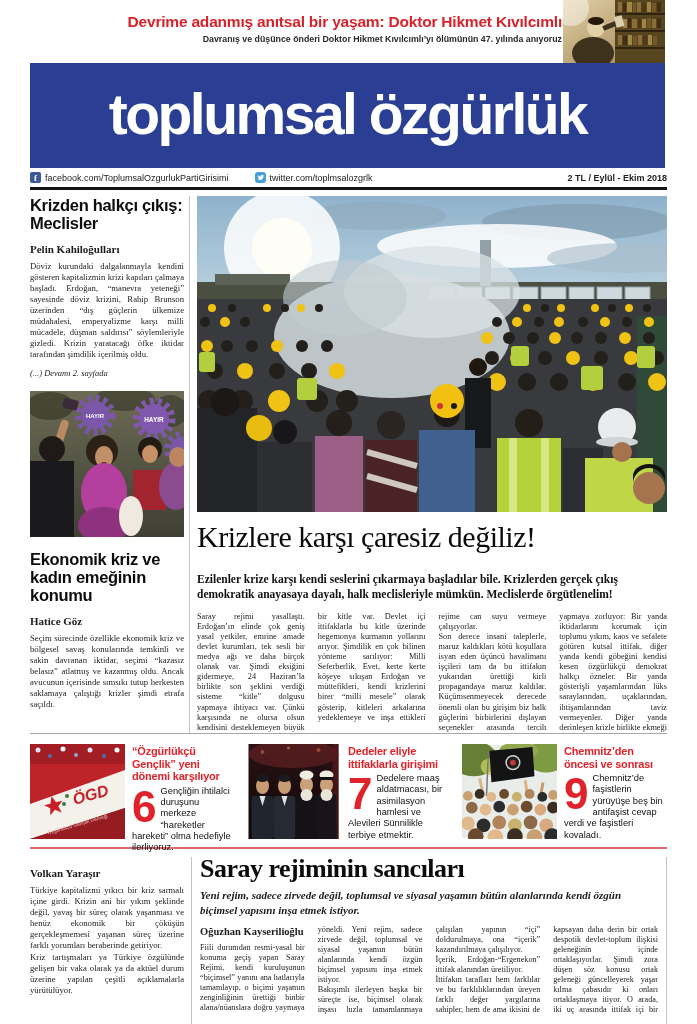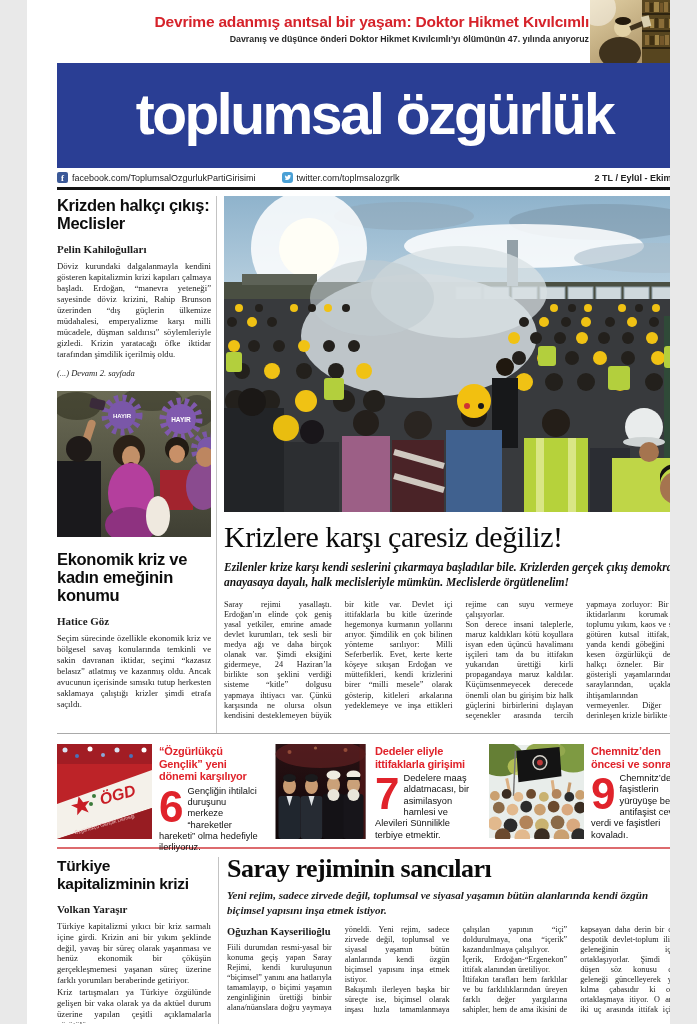--- a/index.html
+++ b/index.html
@@ -1,16 +1,16 @@
 <!DOCTYPE html>
 <html lang="tr"><head>
 <meta charset="utf-8">
 <style>
   html,body{margin:0;padding:0;background:#e9e9e9;}
-  .page{position:relative;width:643px;height:1024px;background:#fff;overflow:hidden;
+  .page{position:relative;width:697px;height:1024px;background:#fff;overflow:hidden;
         font-family:"Liberation Serif",serif;color:#1c1c1c;margin:0 auto;}
 
   
   .top-banner{position:absolute;top:13px;left:30px;width:532px;text-align:right;}
   .kicker{font-family:"Liberation Sans",sans-serif;font-weight:bold;font-size:15.5px;
           line-height:1.1;color:#d6232b;letter-spacing:-0.2px;}
   .subkicker{font-family:"Liberation Sans",sans-serif;font-size:8.8px;font-weight:bold;
              color:#2a2a2a;margin-top:4px;}
   .header-photo{position:absolute;top:0;left:563px;width:102px;height:63px;}
 
@@ -47,21 +47,21 @@
   .body-txt{font-size:8.7px;line-height:1.26;text-align:justify;}
   .body-txt p{margin:0 0 1px 0;}
   .cont{font-style:italic;font-size:8.5px;margin-top:8px;}
   .photo1{width:154px;height:146px;margin:13px 0 13px;}
 
   
   .main-area{position:absolute;top:196px;left:197px;width:470px;height:537px;overflow:hidden;}
   .main-photo{width:470px;height:316px;display:block;}
   .main-headline{font-weight:normal;font-size:30px;line-height:1.05;letter-spacing:-0.5px;
                  margin-top:9px;color:#0b0b0b;}
-  .deck{font-weight:bold;font-style:italic;font-size:11.5px;line-height:1.35;margin-top:7px;color:#111;}
+  .deck{font-weight:bold;font-size:11.5px;line-height:1.35;margin-top:19px;color:#111;}
   .main-body{margin-top:9px;height:128px;overflow:hidden;column-count:4;column-gap:13px;
              font-size:8.3px;line-height:1.22;text-align:justify;}
   .main-body p{margin:0;}
 
   
   .teasers{position:absolute;top:744px;left:30px;width:637px;height:100px;display:flex;gap:11px;}
   .teaser{flex:1;display:flex;gap:7px;}
   .teaser-photo{width:95px;height:95px;flex:none;}
   .teaser-right{flex:1;padding-top:1px;}
   .teaser-title{font-family:"Liberation Sans",sans-serif;font-weight:bold;font-size:11px;
@@ -515,21 +515,20 @@
         <div class="teaser-title">Chemnitz’den öncesi ve sonrası</div>
         <div class="teaser-text">
           <span class="teaser-num">9</span>
           <span>Chemnitz’de faşistlerin yürüyüşe beş bin antifaşist cevap verdi ve faşistleri kovaladı.</span>
         </div>
       </div>
     </div>
   </div>
 
   <div class="bottom-left">
-    <div class="bl-head">Türkiye kapitalizminin krizi</div>
     <div class="byline">Volkan Yaraşır</div>
     <div class="body-txt">
       <p>Türkiye kapitalizmi yıkıcı bir kriz sarmalı içine girdi. Krizin ani bir yıkım şeklinde değil, yavaş bir süreç olarak yaşanması ve henüz ekonomik bir çöküşün gerçekleşmemesi yaşanan süreç üzerine farklı yorumları beraberinde getiriyor.</p>
       <p>Kriz tartışmaları ya Türkiye özgülünde gelişen bir vaka olarak ya da aktüel durum üzerine yapılan çeşitli açıklamalarla yürütülüyor.</p>
     </div>
 
   </div>
 
   <div class="bottom-main">
     <div class="b-headline">Saray rejiminin sancıları</div>

